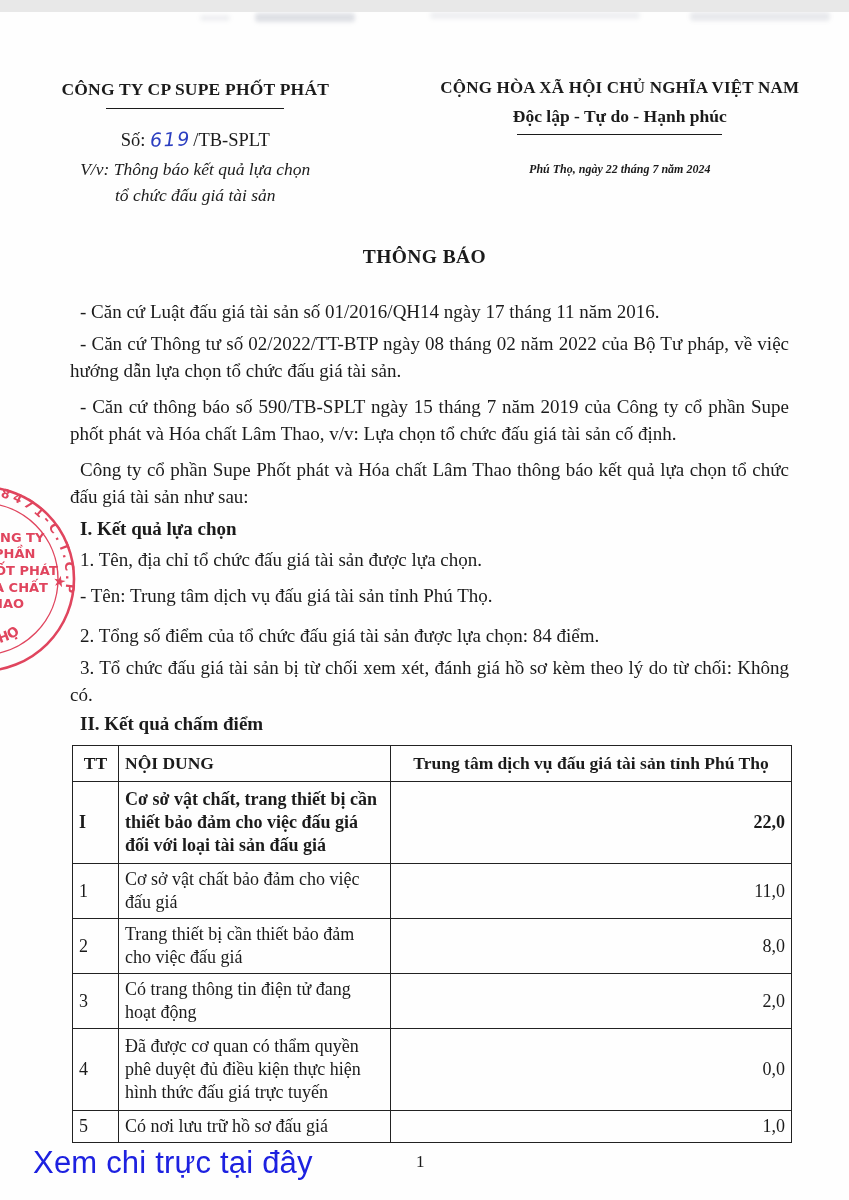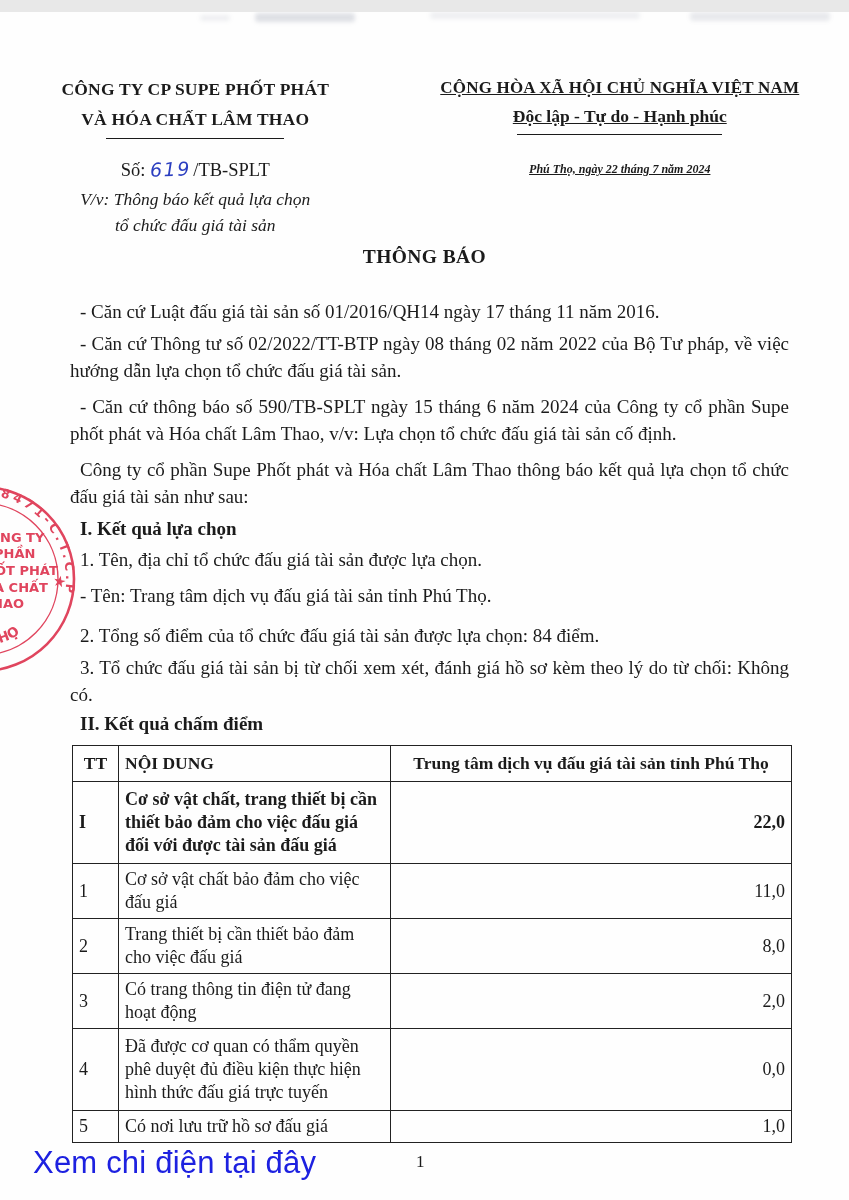--- a/index.html
+++ b/index.html
@@ -15,21 +15,21 @@
   
   .smudge{position:absolute;background:rgba(110,120,140,.22);filter:blur(2px);border-radius:3px;}
   .sm1{left:255px;top:1px;width:100px;height:9px;}
   .sm2{left:430px;top:0;width:210px;height:7px;opacity:.5;}
   .sm3{left:690px;top:0;width:140px;height:9px;opacity:.7;}
   .sm4{left:200px;top:3px;width:30px;height:6px;opacity:.5;}
 
   
   .doc-header{display:flex;padding-top:62px;min-height:232px;box-sizing:border-box;}
   .col-left{width:46%;text-align:center;}
-  .col-right{width:54%;text-align:center;text-decoration:underline;}
+  .col-right{width:54%;text-align:center;}
   .org-name{font-weight:bold;font-size:17.5px;line-height:30px;letter-spacing:.2px;}
   .rule{height:0;border-bottom:1.6px solid #1b1b1b;margin:4px auto 0;}
   .rule-left{width:178px;}
   .rule-right{width:205px;}
   .national{font-weight:bold;font-size:17px;line-height:28px;letter-spacing:.2px;}
   .motto{font-weight:bold;font-size:17.5px;line-height:28px;}
   .doc-number{font-size:18.5px;margin-top:17px;line-height:26px;}
   .handwritten{
     color:#2b3ec0;font-family:"DejaVu Sans",sans-serif;font-style:italic;
     font-size:19px;letter-spacing:1.5px;display:inline-block;transform:rotate(-2deg);
@@ -81,21 +81,20 @@
 <div class="page">
 
   <div class="smudge sm1"></div>
   <div class="smudge sm2"></div>
   <div class="smudge sm3"></div>
   <div class="smudge sm4"></div>
 
   <div class="doc-header">
     <div class="col-left">
       <div class="org-name">CÔNG TY CP SUPE PHỐT PHÁT</div>
-      <div class="org-name">VÀ HÓA CHẤT LÂM THAO</div>
       <div class="rule rule-left"></div>
       <div class="doc-number">
         <span>Số:</span><span class="handwritten">619</span><span>/TB-SPLT</span>
       </div>
       <div class="subject">
         <span>V/v: Thông báo kết quả lựa chọn</span><br>
         <span>tổ chức đấu giá tài sản</span>
       </div>
     </div>
     <div class="col-right">
@@ -104,41 +103,41 @@
       <div class="rule rule-right"></div>
       <div class="place-date">Phú Thọ, ngày 22 tháng 7 năm 2024</div>
     </div>
   </div>
 
   <div class="title">THÔNG BÁO</div>
 
   <div class="body-text">
     <p>- Căn cứ Luật đấu giá tài sản số 01/2016/QH14 ngày 17 tháng 11 năm 2016.</p>
     <p class="gap">- Căn cứ Thông tư số 02/2022/TT-BTP ngày 08 tháng 02 năm 2022 của Bộ Tư pháp, về việc hướng dẫn lựa chọn tổ chức đấu giá tài sản.</p>
-    <p class="gap">- Căn cứ thông báo số 590/TB-SPLT ngày 15 tháng 6 năm 2024 của Công ty cổ phần Supe phốt phát và Hóa chất Lâm Thao, v/v: Lựa chọn tổ chức đấu giá tài sản cố định.</p>
+    <p class="gap">- Căn cứ thông báo số 590/TB-SPLT ngày 15 tháng 7 năm 2019 của Công ty cổ phần Supe phốt phát và Hóa chất Lâm Thao, v/v: Lựa chọn tổ chức đấu giá tài sản cố định.</p>
     <p>Công ty cổ phần Supe Phốt phát và Hóa chất Lâm Thao thông báo kết quả lựa chọn tổ chức đấu giá tài sản như sau:</p>
 
     <div class="heading">I. Kết quả lựa chọn</div>
     <p class="gap">1. Tên, địa chỉ tổ chức đấu giá tài sản được lựa chọn.</p>
-    <p class="gap" style="margin-bottom:13px">- Tên: Trang tâm dịch vụ đấu giá tài sản tỉnh Phú Thọ.</p>
+    <p class="gap" style="margin-bottom:13px">- Tên: Trung tâm dịch vụ đấu giá tài sản tỉnh Phú Thọ.</p>
     <p>2. Tổng số điểm của tổ chức đấu giá tài sản được lựa chọn: 84 điểm.</p>
     <p style="margin-bottom:2px">3. Tổ chức đấu giá tài sản bị từ chối xem xét, đánh giá hồ sơ kèm theo lý do từ chối: Không có.</p>
     <div class="heading">II. Kết quả chấm điểm</div>
   </div>
 
   <table class="score-table">
     <tbody>
         <tr>
       <th class="col-tt">TT</th>
       <th class="col-content">NỘI DUNG</th>
       <th class="col-score" style="text-align:center;">Trung tâm dịch vụ đấu giá tài sản tỉnh Phú Thọ</th>
     </tr>
     <tr class="row-bold h82">
       <td class="col-tt">I</td>
-      <td class="col-content">Cơ sở vật chất, trang thiết bị cần thiết bảo đảm cho việc đấu giá đối với được tài sản đấu giá</td>
+      <td class="col-content">Cơ sở vật chất, trang thiết bị cần thiết bảo đảm cho việc đấu giá đối với loại tài sản đấu giá</td>
       <td class="col-score">22,0</td>
     </tr>
     <tr class="h46">
       <td class="col-tt">1</td>
       <td class="col-content">Cơ sở vật chất bảo đảm cho việc đấu giá</td>
       <td class="col-score">11,0</td>
     </tr>
     <tr class="h46">
       <td class="col-tt">2</td>
       <td class="col-content">Trang thiết bị cần thiết bảo đảm cho việc đấu giá</td>
@@ -176,16 +175,16 @@
       <textPath href="#bottomArc" startOffset="50%">T.PHÚ THỌ</textPath>
     </text>
     <text x="118" y="63" font-size="13">NG TY</text>
     <text x="112" y="79" font-size="13">PHẦN</text>
     <text x="113" y="96" font-size="13">ỐT PHÁT</text>
     <text x="112" y="113" font-size="13">A CHẤT</text>
     <text x="110" y="129" font-size="13">HAO</text>
     <text x="170" y="106" font-size="15" transform="rotate(12 170 106)">★</text>
   </svg>
 
-  <a href="#" class="footer-link">Xem chi điện tại đây</a>
+  <a href="#" class="footer-link">Xem chi trực tại đây</a>
   <div class="page-number">1</div>
 
 </div>
 
 </body></html>

